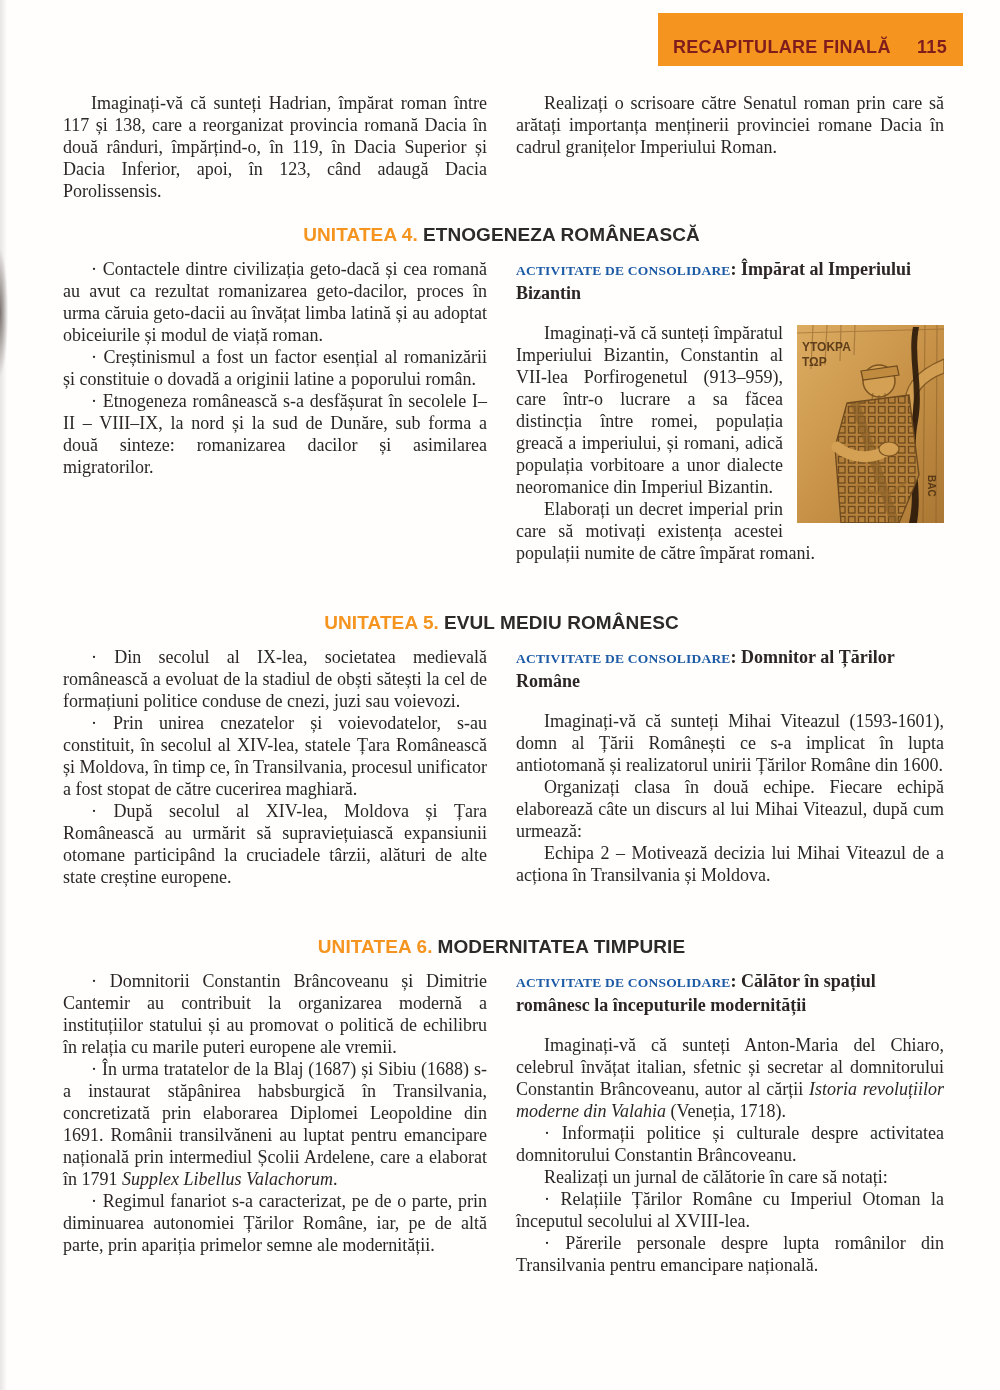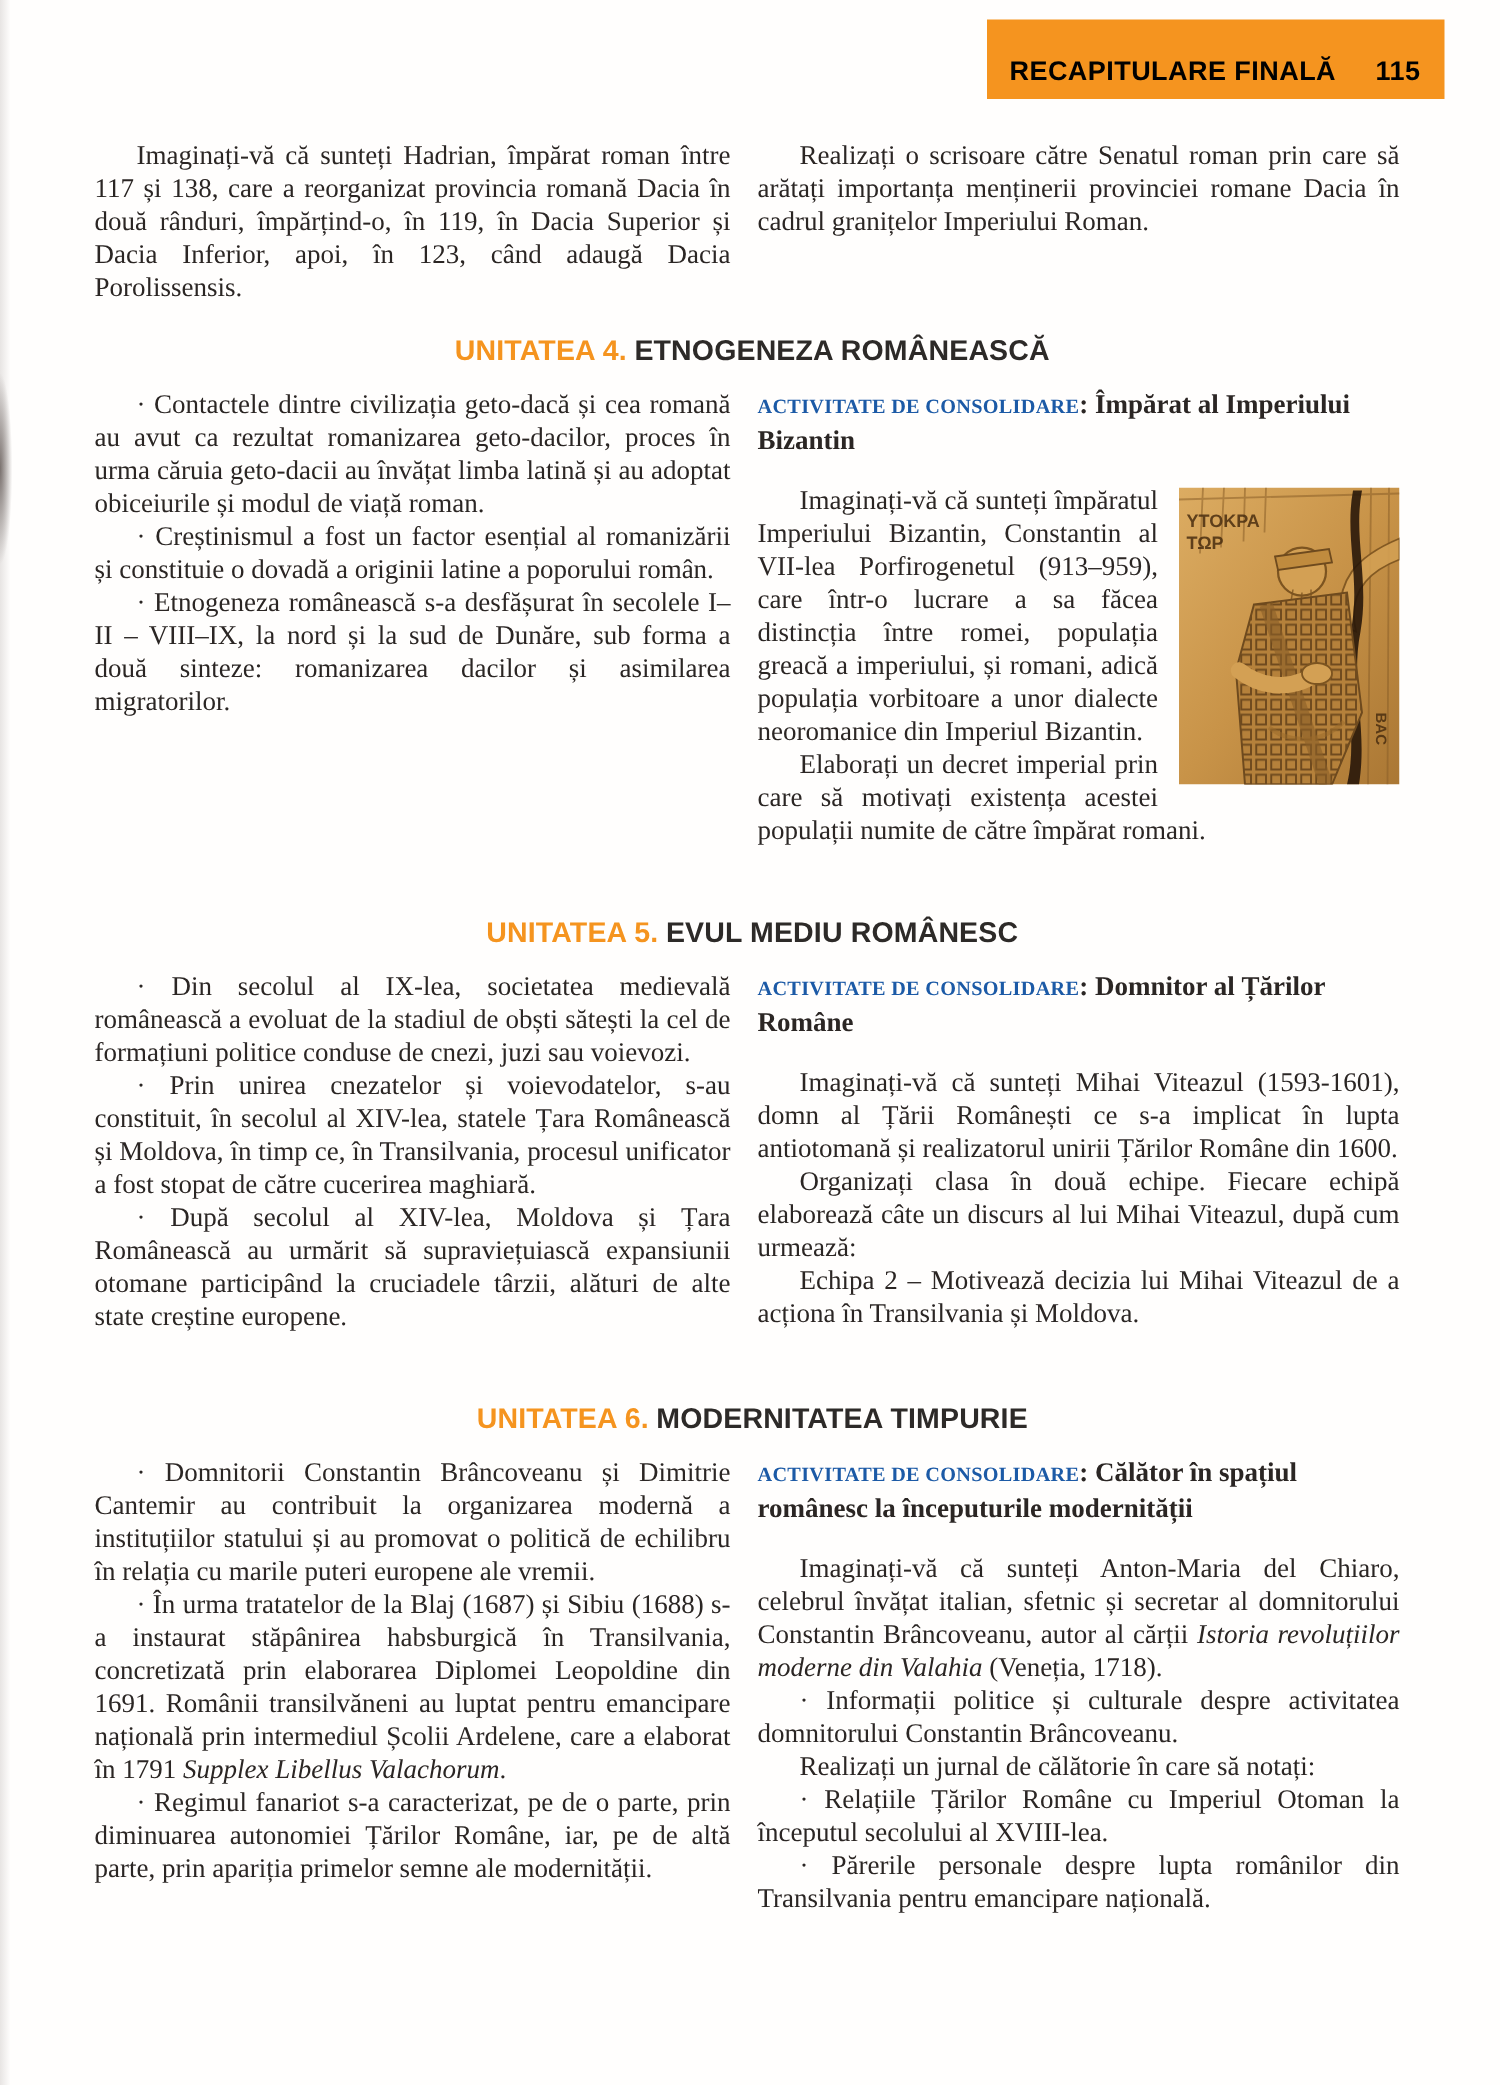--- a/index.html
+++ b/index.html
@@ -19,26 +19,26 @@
   .spine-shadow{
     position:absolute;left:0;top:225px;width:16px;height:175px;
     background:radial-gradient(ellipse 11px 85px at 0% 50%, rgba(48,36,32,0.6), rgba(48,36,32,0) 75%);
   }
   .header-bar{
     position:absolute;left:658px;top:13px;width:305px;height:53px;
     background:#F5941F;
     display:flex;align-items:center;justify-content:space-between;
     box-sizing:border-box;padding:16px 16px 0 15px;
     font-family:"Liberation Sans", sans-serif;font-weight:bold;
-    color:#000000;font-size:18px;letter-spacing:0.3px;
+    color:#7f1d1d;font-size:18px;letter-spacing:0.3px;
   }
   .content{
     position:absolute;left:63px;top:92px;width:877px;
   }
-  .two-col{display:grid;grid-template-columns:424px 428px;column-gap:18px;}
+  .two-col{display:grid;grid-template-columns:424px 428px;column-gap:29px;}
   p{
     margin:0;
     font-size:18px;line-height:22px;
     text-align:justify;text-indent:28px;
     hyphens:auto;
   }
   .unit-heading{
     margin:22px 0 12px 0;
     text-align:center;
     font-family:"Liberation Sans", sans-serif;

